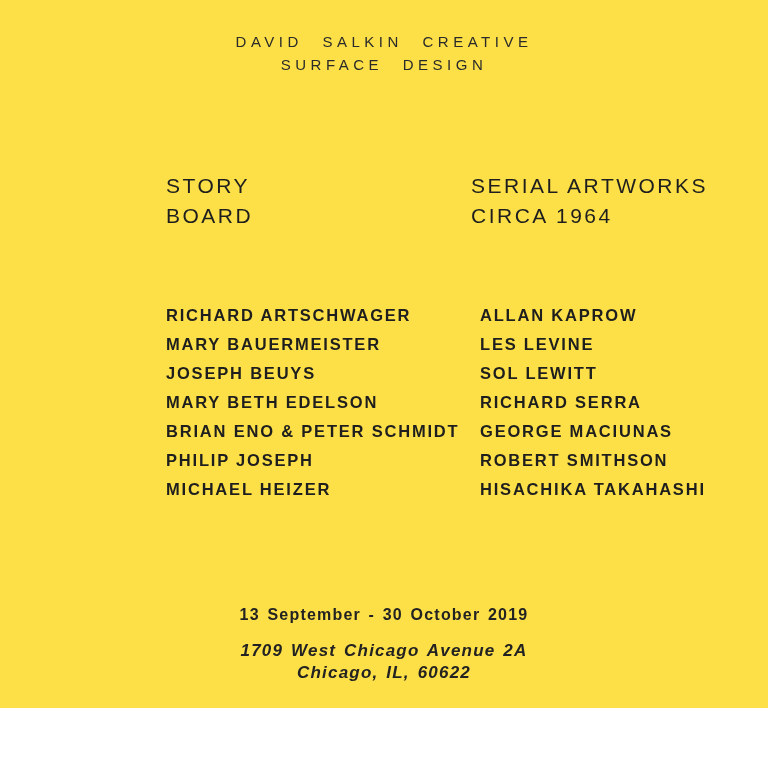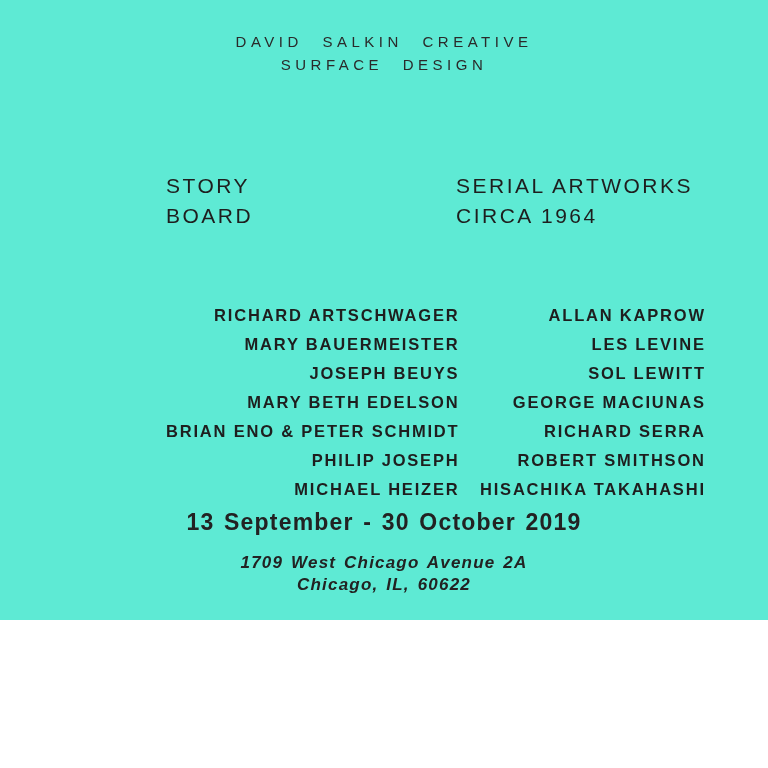--- a/index.html
+++ b/index.html
@@ -8,22 +8,22 @@
   }
   body {
     width: 768px;
     height: 768px;
     overflow: hidden;
     font-family: "Liberation Sans", "DejaVu Sans", sans-serif;
   }
   .poster {
     position: relative;
     width: 768px;
-    height: 620px;
-    background: #5eead4;
+    height: 708px;
+    background: #fde047;
     color: #1e1e1e;
   }
 
   
   .brand {
     position: absolute;
     top: 30px;
     left: 0;
     width: 768px;
     text-align: center;
@@ -36,21 +36,21 @@
     color: #2a2a2a;
     line-height: 23px;
   }
 
   
   .title-block {
     position: absolute;
     top: 171px;
   }
   .title-block.left { left: 166px; }
-  .title-block.right { left: 456px; }
+  .title-block.right { left: 471px; }
   .title-line {
     font-size: 21px;
     font-weight: 400;
     letter-spacing: 2.5px;
     line-height: 30px;
     white-space: nowrap;
   }
 
   
   .artists {
@@ -61,37 +61,36 @@
     padding: 0;
   }
   .artists.left { left: 166px; }
   .artists.right { left: 480px; }
   .artist {
     font-size: 16.5px;
     font-weight: 700;
     letter-spacing: 1.8px;
     line-height: 29px;
     white-space: nowrap;
-    text-align: right;
   }
 
   
   .footer {
     position: absolute;
     left: 0;
     bottom: 0;
     width: 768px;
     text-align: center;
   }
   .footer-dates {
     position: absolute;
     bottom: 84px;
     left: 0;
     width: 768px;
-    font-size: 23px;
+    font-size: 16px;
     font-weight: 700;
     letter-spacing: 1.2px;
     word-spacing: 2px;
     color: #222;
   }
   .footer-address {
     position: absolute;
     bottom: 24px;
     left: 0;
     width: 768px;
@@ -131,22 +130,22 @@
     <li class="artist">MARY BETH EDELSON</li>
     <li class="artist">BRIAN ENO &amp; PETER SCHMIDT</li>
     <li class="artist">PHILIP JOSEPH</li>
     <li class="artist">MICHAEL HEIZER</li>
   </ul>
 
   <ul class="artists right">
     <li class="artist">ALLAN KAPROW</li>
     <li class="artist">LES LEVINE</li>
     <li class="artist">SOL LEWITT</li>
+    <li class="artist">RICHARD SERRA</li>
     <li class="artist">GEORGE MACIUNAS</li>
-    <li class="artist">RICHARD SERRA</li>
     <li class="artist">ROBERT SMITHSON</li>
     <li class="artist">HISACHIKA TAKAHASHI</li>
   </ul>
 
   <footer class="footer">
     <div class="footer-dates">13 September - 30 October 2019</div>
     <div class="footer-address">
       <div>1709 West Chicago Avenue 2A</div>
       <div>Chicago, IL, 60622</div>
     </div>

